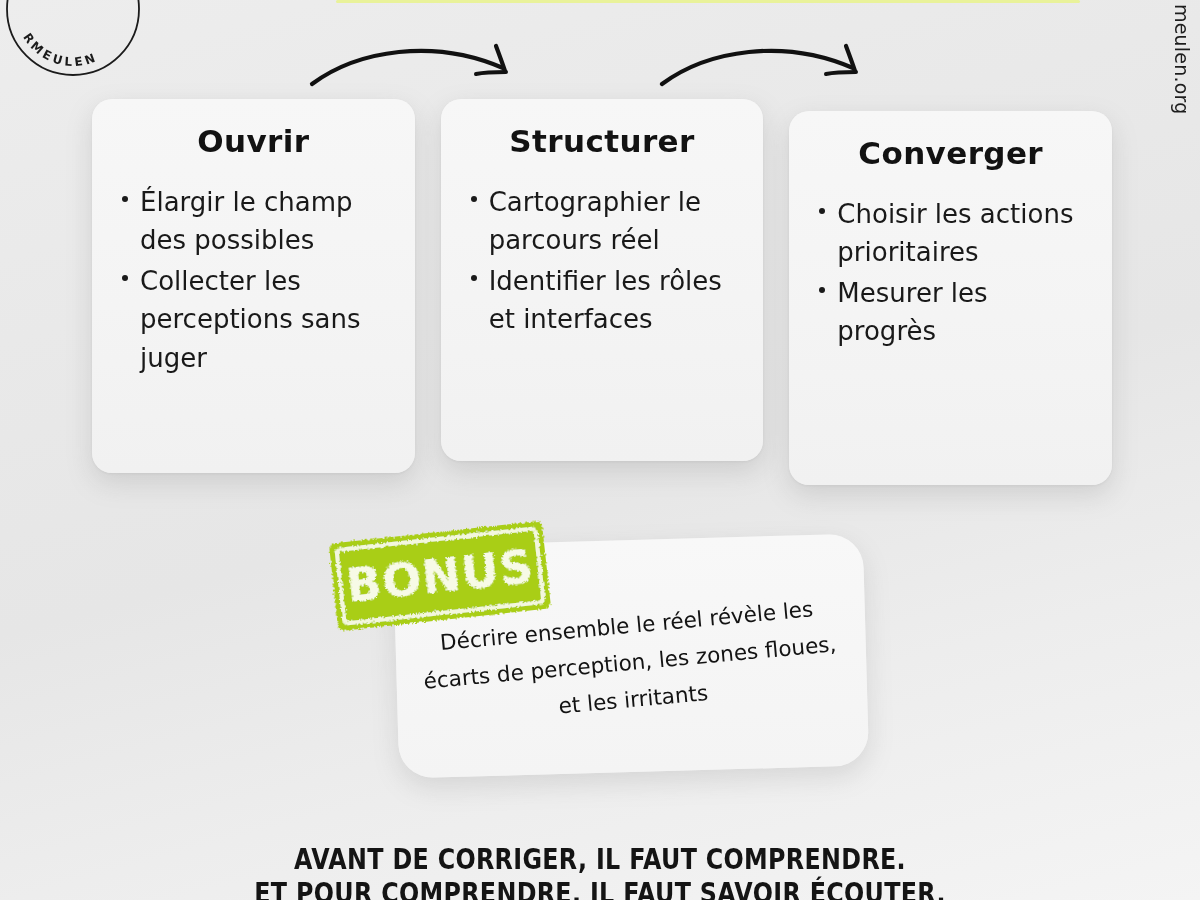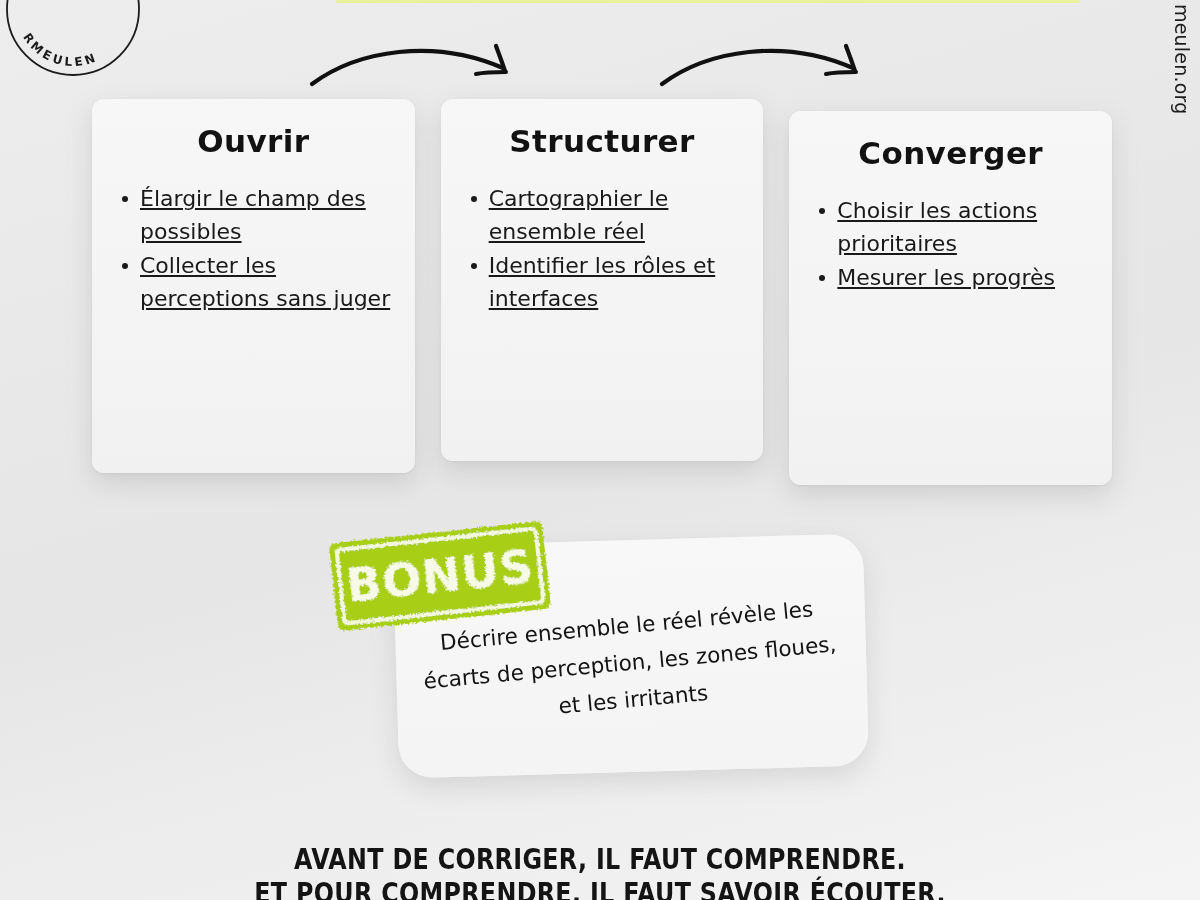--- a/index.html
+++ b/index.html
@@ -65,43 +65,42 @@
     position:absolute;
     left:92px; top:99px;
     width:1020px; height:374px;
     display:flex;
     gap:26px;
   }
   .card{
     position:relative;
     flex:1 1 0;
     background:linear-gradient(180deg,#f7f7f7 0%, #f4f4f4 55%, #f1f1f1 100%);
-    border-radius:12px;
+    border-radius:20px;
     box-shadow:0 10px 26px rgba(120,120,120,.22), 0 1px 3px rgba(0,0,0,.05);
     padding:24px 22px 22px 22px;
   }
   .card-title{
     text-align:center;
     font-family:"DejaVu Sans", sans-serif;
     font-weight:bold;
     font-size:31px;
     letter-spacing:0.4px;
     color:#121212;
     margin-bottom:24px;
   }
   .card ul{ list-style:none; }
   .card li{
     position:relative;
     padding-left:26px;
     font-family:"DejaVu Sans", sans-serif;
-    font-size:22px;
+    font-size:26px;
     line-height:1.48;
     color:#191919;
     margin-bottom:2px;
-    text-decoration:underline;
   }
   .card li::before{
     content:"";
     position:absolute;
     left:8px; top:13px;
     width:6px; height:6px;
     border-radius:50%;
     background:#1a1a1a;
   }
   #card-1{ height:374px; }
@@ -199,21 +198,21 @@
       <div class="card-title">Ouvrir</div>
       <ul>
         <li>Élargir le champ des possibles</li>
         <li>Collecter les perceptions sans juger</li>
       </ul>
     </div>
 
     <div class="card" id="card-2">
       <div class="card-title">Structurer</div>
       <ul>
-        <li>Cartographier le ensemble réel</li>
+        <li>Cartographier le parcours réel</li>
         <li>Identifier les rôles et interfaces</li>
       </ul>
     </div>
 
     <div class="card" id="card-3">
       <div class="card-title">Converger</div>
       <ul>
         <li>Choisir les actions prioritaires</li>
         <li>Mesurer les progrès</li>
       </ul>

